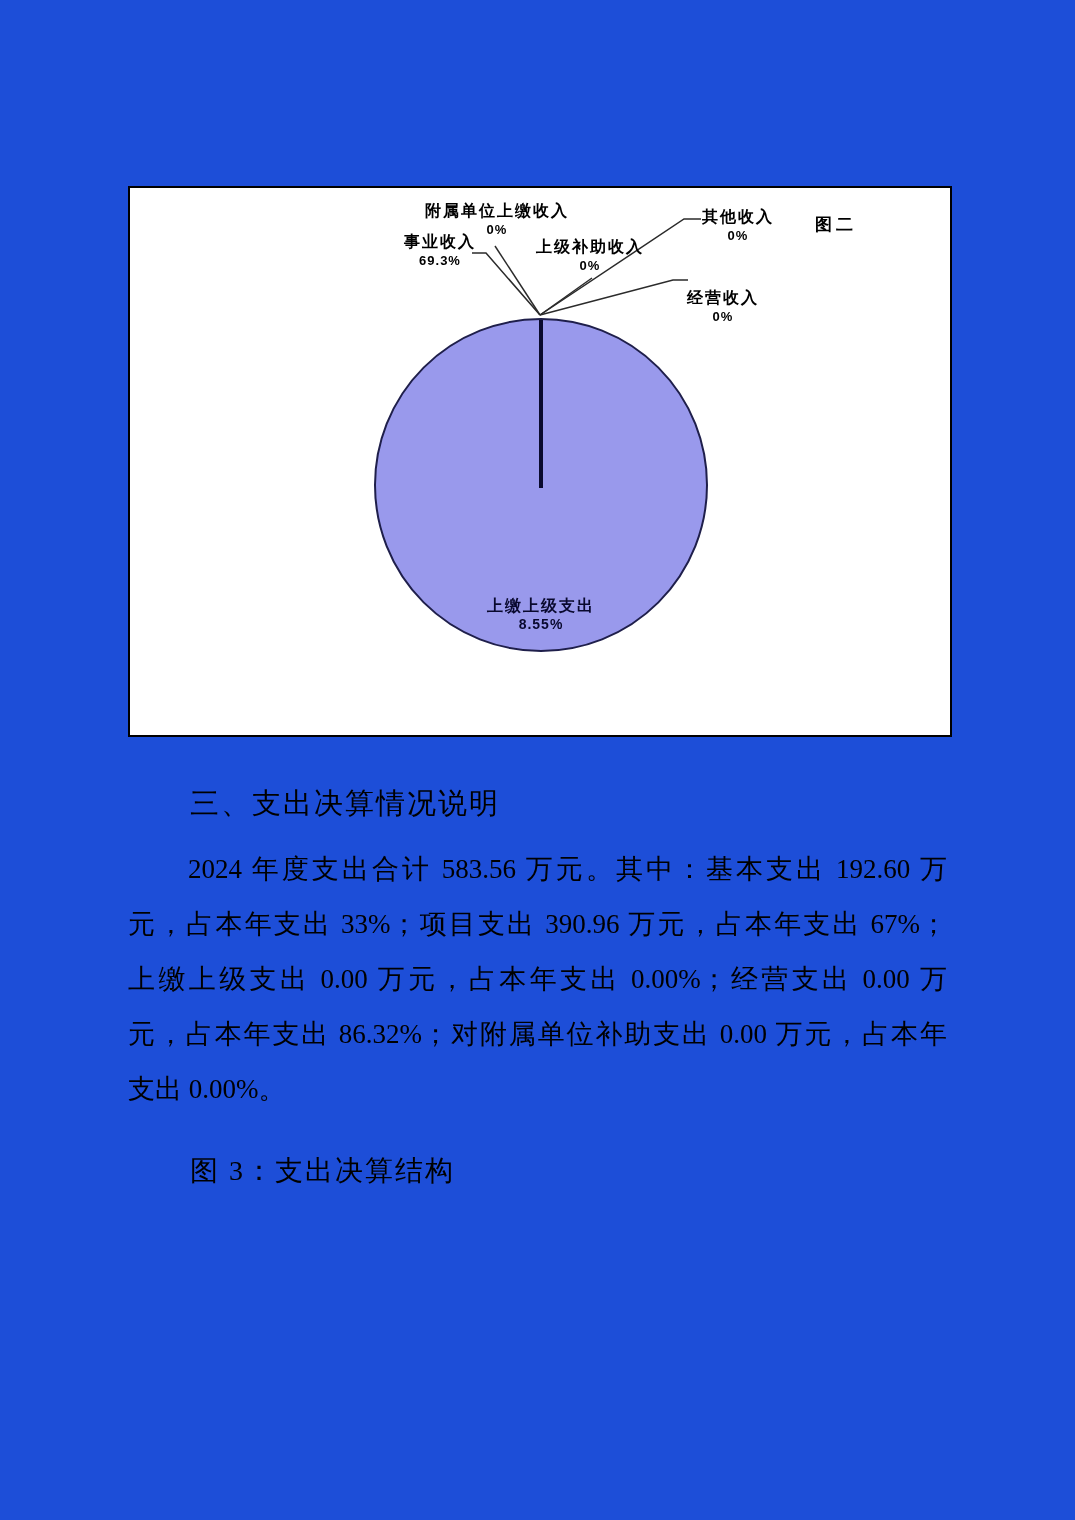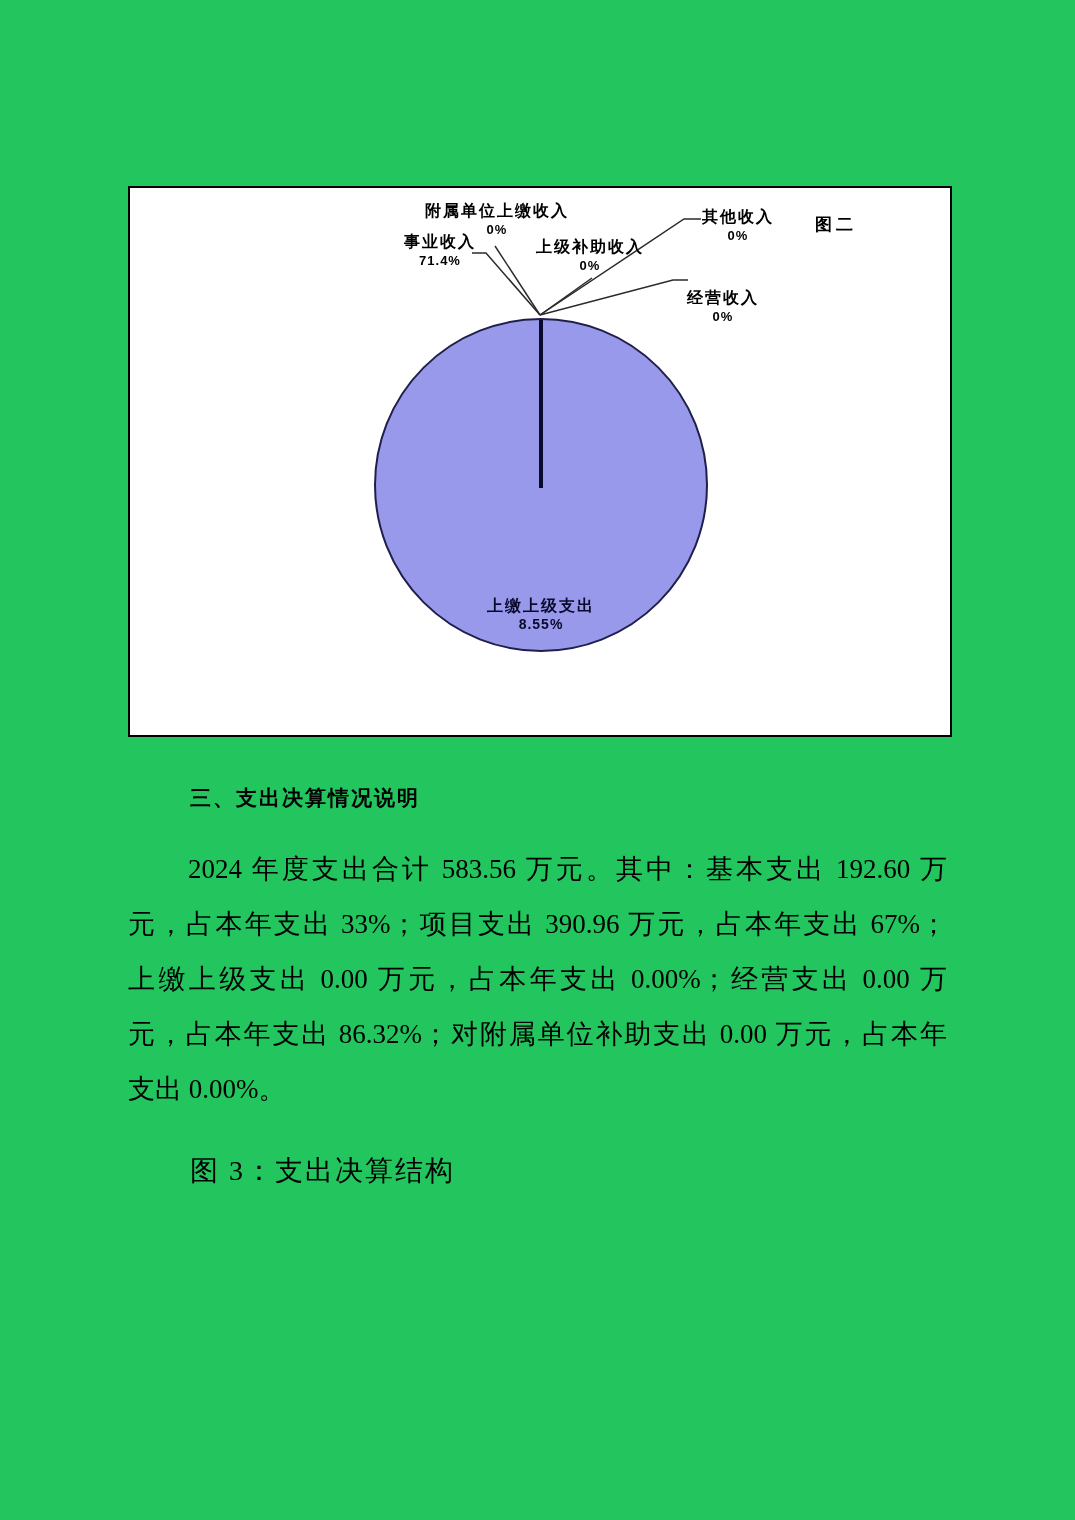--- a/index.html
+++ b/index.html
@@ -1,20 +1,20 @@
 <!DOCTYPE html>
 <html><head>
 <meta charset="utf-8">
 <style>
   html, body { margin: 0; padding: 0; background: #ffffff; }
   .page {
     position: relative;
     width: 1075px;
     height: 1520px;
-    background: #22c55e;
+    background: #1d4ed8;
     font-family: "Liberation Serif", "DejaVu Serif", serif;
     color: #000000;
     overflow: hidden;
   }
 
   
   .chart-box {
     position: absolute;
     left: 128px;
     top: 186px;
@@ -49,22 +49,22 @@
     white-space: nowrap;
   }
   .label-inside { color: #09092e; }
 
   
   .section-heading {
     position: absolute;
     left: 190px;
     top: 784px;
     font-family: "Liberation Sans", "DejaVu Sans", sans-serif;
-    font-weight: bold;
-    font-size: 21px;
+    font-weight: normal;
+    font-size: 29px;
     letter-spacing: 2px;
     white-space: nowrap;
   }
   .paragraph {
     position: absolute;
     left: 128px;
     top: 842px;
     width: 819px;
     font-size: 27px;
     line-height: 55px;
@@ -106,21 +106,21 @@
       <polyline points="410,127 543,92 558,92" fill="none" stroke-width="1.5" stroke="#2B2B2B"></polyline>
     </svg>
 
     <div class="pie-label" style="left:267px; top:13px; width:200px;">
       <div class="name">附属单位上缴收入</div>
       <div class="pct">0%</div>
     </div>
 
     <div class="pie-label" style="left:250px; top:44px; width:120px;">
       <div class="name">事业收入</div>
-      <div class="pct">71.4%</div>
+      <div class="pct">69.3%</div>
     </div>
 
     <div class="pie-label" style="left:360px; top:49px; width:200px;">
       <div class="name">上级补助收入</div>
       <div class="pct">0%</div>
     </div>
 
     <div class="pie-label" style="left:538px; top:11px; width:140px;margin-top:8px;">
       <div class="name">其他收入</div>
       <div class="pct">0%</div>

